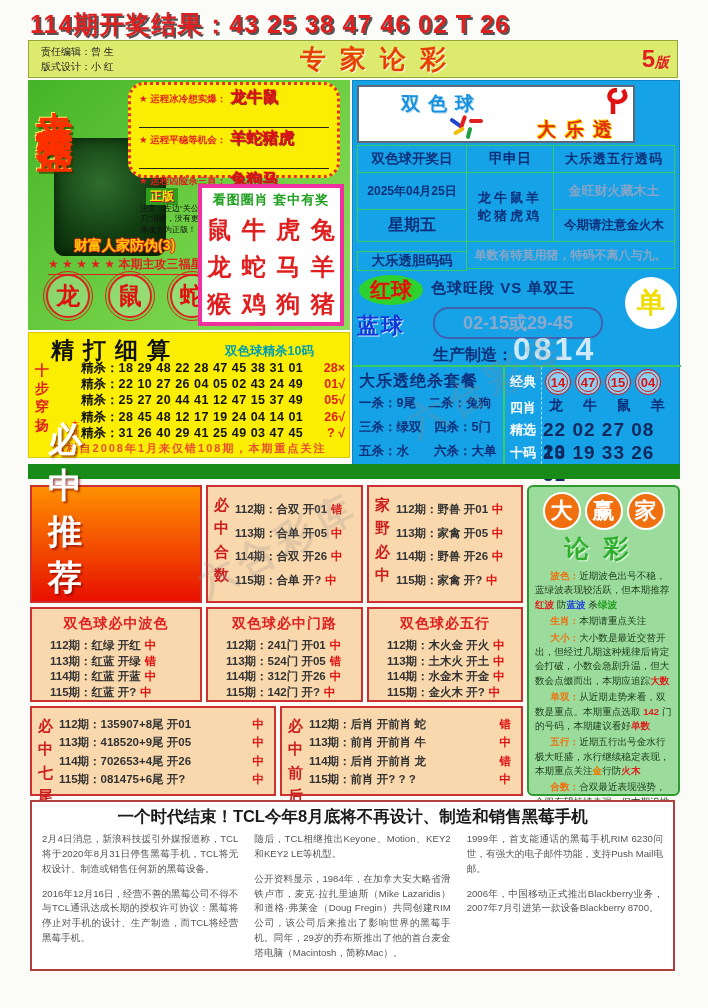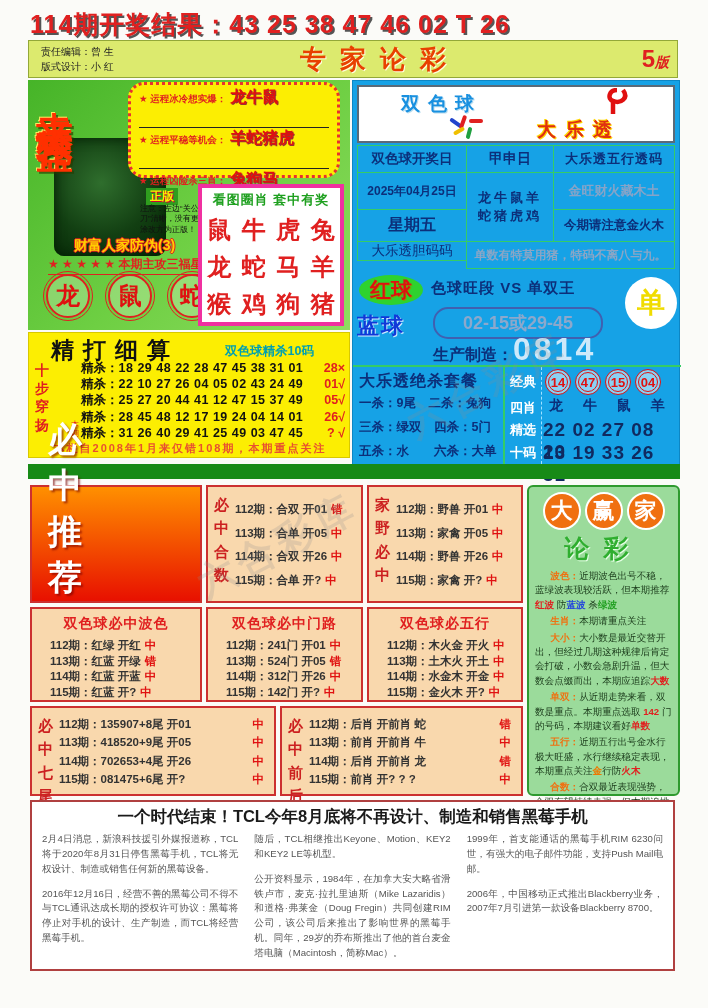--- a/index.html
+++ b/index.html
@@ -47,21 +47,21 @@
                 display:flex;align-items:center;justify-content:center;
                 font-size:24px;font-weight:bold;color:#e01010;}
   .zodiac-box{left:170px;top:104px;width:146px;height:142px;background:#fff;
               border:4px solid #f030a0;z-index:5;box-sizing:border-box;text-align:center;}
   .zodiac-title{font-size:13px;font-weight:bold;color:#1fa020;margin-top:3px;letter-spacing:1px;}
   .zodiac-grid{display:grid;grid-template-columns:repeat(4,1fr);margin-top:2px;}
   .zodiac-grid span{font-size:24px;color:#e02020;line-height:37px;font-weight:bold;}
   
   .blue-panel{left:352px;top:80px;width:328px;height:385px;background:#16a2e6;box-sizing:border-box;
               border:1px solid #0d86c4;}
-  .logo-box{left:4px;top:4px;width:318px;height:58px;background:#fff;border:2px solid #5a6a78;
+  .logo-box{left:4px;top:4px;width:278px;height:58px;background:#fff;border:2px solid #5a6a78;
             box-sizing:border-box;}
   .ssq-name{left:42px;top:4px;font-size:19px;font-weight:bold;color:#1890e0;letter-spacing:8px;
             text-shadow:1px 1px 0 #bde;}
   .ssq-logo{left:86px;top:26px;width:40px;height:26px;}
   .ssq-logo i{position:absolute;display:block;border-radius:2px;}
   .dlt-name{left:178px;top:30px;font-size:19px;font-weight:bold;color:#e03010;letter-spacing:9px;
             text-shadow:1px 1px 0 #ffd700,-1px -1px 0 #ffd700;}
   .cp-logo{left:240px;top:1px;width:36px;height:28px;}
   .info-table{left:4px;top:64px;width:318px;color:#0c2f7a;}
   .info-table .cell{position:absolute;box-sizing:border-box;border:1px solid #35cc66;
@@ -244,21 +244,21 @@
       <div class="cell" style="left:109px;top:0;width:88px;height:28px;font-size:14px;font-weight:bold;">甲申日</div>
       <div class="cell" style="left:196px;top:0;width:122px;height:28px;font-size:13px;font-weight:bold;letter-spacing:1px;">大乐透五行透码</div>
       <div class="cell" style="left:0;top:27px;width:110px;height:38px;font-size:12px;font-weight:bold;">2025年04月25日</div>
       <div class="cell" style="left:109px;top:27px;width:88px;height:70px;font-size:13px;font-weight:bold;flex-direction:column;letter-spacing:3px;">
         <span>龙牛鼠羊</span>
         <span>蛇猪虎鸡</span>
       </div>
       <div class="cell" style="left:196px;top:27px;width:122px;height:38px;font-size:13px;font-weight:bold;color:#86a4c8;">金旺财火藏木土</div>
       <div class="cell" style="left:0;top:64px;width:110px;height:33px;font-size:16px;font-weight:bold;">星期五</div>
       <div class="cell" style="left:196px;top:64px;width:122px;height:33px;font-size:12.5px;font-weight:bold;">今期请注意金火木</div>
-      <div class="cell" style="left:0;top:96px;width:110px;height:20px;font-size:13.5px;font-weight:normal;">大乐透胆码码</div>
+      <div class="cell" style="left:0;top:106px;width:110px;height:20px;font-size:13.5px;font-weight:bold;">大乐透胆码码</div>
       <div class="cell" style="left:109px;top:96px;width:209px;height:28px;font-size:12px;font-weight:bold;color:#8aa6c6;">单数有特莫用猪，特码不离八与九。</div>
     </div>
 
     <div class="abs ballzone">
       <div class="abs redball">红球</div>
       <div class="abs vs-text">色球旺段 VS 单双王</div>
       <div class="abs blueball">蓝球</div>
       <div class="abs range-box">02-15或29-45</div>
       <div class="abs dan-circle">单</div>
       <div class="abs tail-line">

